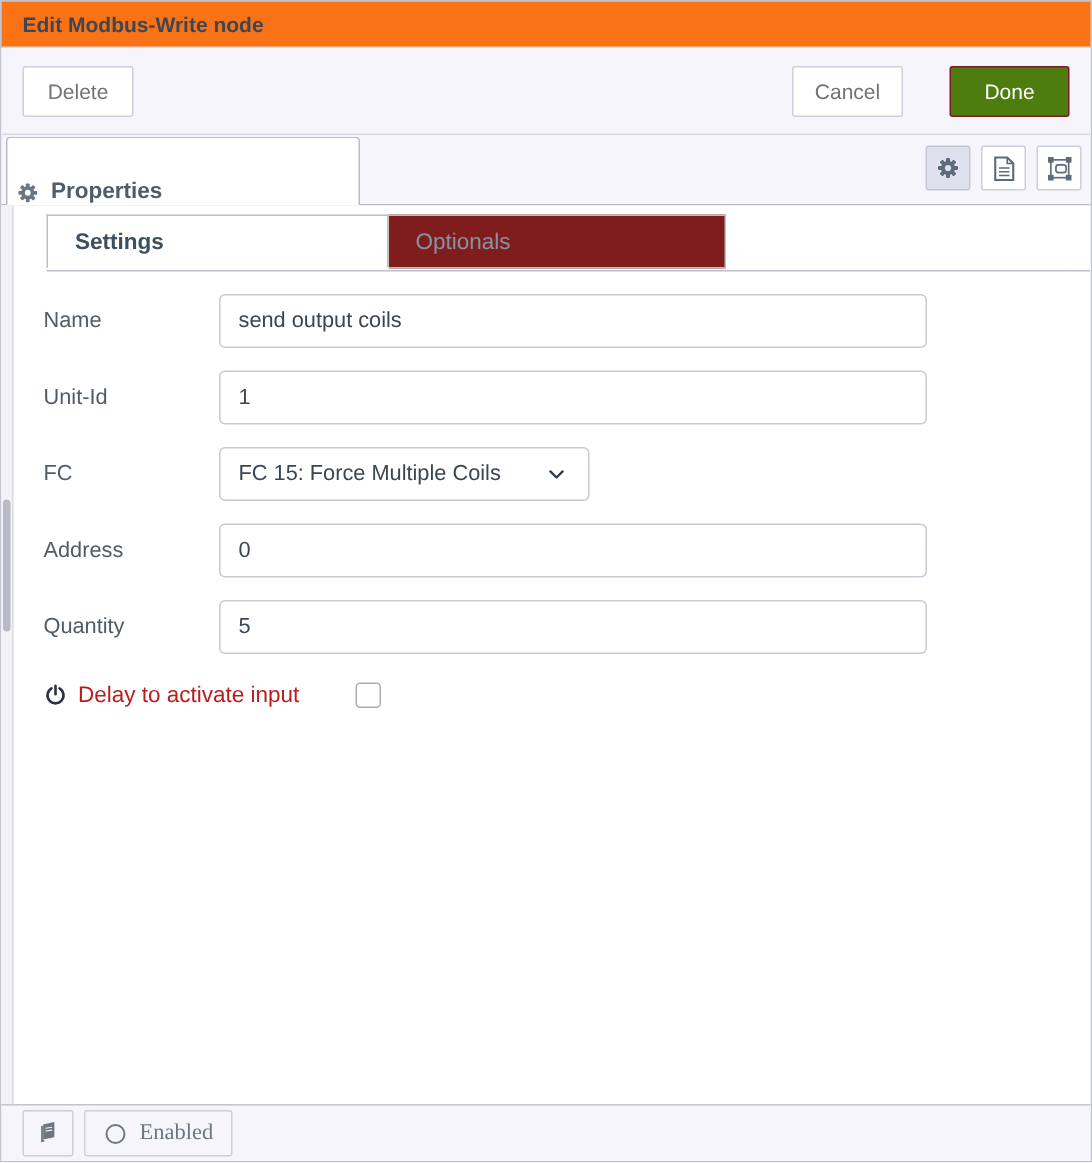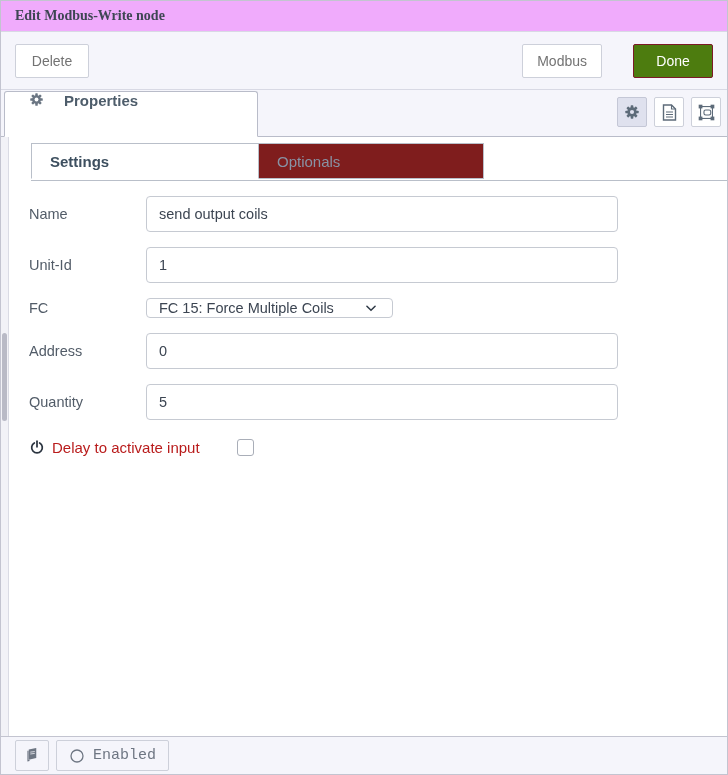--- a/index.html
+++ b/index.html
@@ -1,73 +1,73 @@
 <!DOCTYPE html>
 <html><head>
 <meta charset="utf-8">
 <style>
   html,body{margin:0;padding:0;background:#fff;font-family:"Liberation Sans",sans-serif;}
   .dialog{width:726px;height:773px;border:1px solid #c3c4d0;background:#fff;display:flex;flex-direction:column;position:relative;}
   
-  .dlg-header{height:30px;background:#f0abfc;border-bottom:1px solid #d8d9e4;display:flex;align-items:center;padding:0 14px;flex:0 0 auto;font-family:Liberation Serif, serif;}
+  .dlg-header{height:30px;background:#f97316;border-bottom:1px solid #d8d9e4;display:flex;align-items:center;padding:0 14px;flex:0 0 auto;}
   .dlg-header .title{font-size:14px;font-weight:bold;color:#3e4653;}
   
   .dlg-actions{height:57px;background:#f5f5fb;border-bottom:1px solid #d8d9e4;display:flex;align-items:center;padding:0 14px;flex:0 0 auto;}
   .btn{height:34px;min-width:74px;padding:0 14px;background:#fff;border:1px solid #cdd0da;border-radius:2px;font-size:14px;color:#737373;font-family:inherit;cursor:pointer;}
   .btn.done{background:#4d7c0f;border-color:#7c1a27;color:#fff;margin-left:31px;min-width:80px;}
   .spacer{flex:1;}
   
   .editor-tabstrip{height:46px;background:#f5f5fb;border-bottom:1px solid #b9bcc9;position:relative;flex:0 0 auto;}
-  .editor-tab{position:absolute;left:3px;bottom:-1px;width:228px;height:44px;background:#fff;border:1px solid #b9bcc9;border-bottom:1px solid #fff;border-radius:3px 3px 0 0;display:flex;align-items:flex-start;padding-left:24px;gap:20px;cursor:pointer;}
+  .editor-tab{position:absolute;left:3px;bottom:-1px;width:228px;height:44px;background:#fff;border:1px solid #b9bcc9;border-bottom:1px solid #fff;border-radius:3px 3px 0 0;display:flex;align-items:flex-end;padding-left:6px;gap:8px;cursor:pointer;}
   .editor-tab .lbl{font-size:15px;font-weight:bold;color:#4e5d6b;}
   .strip-buttons{position:absolute;right:6px;top:7px;display:flex;gap:7px;}
   .icon-btn{width:30px;height:30px;background:#fff;border:1px solid #cdd0da;border-radius:2px;display:flex;align-items:center;justify-content:center;padding:0;cursor:pointer;}
   .icon-btn.active{background:#dfe1ee;border-color:#c4c7d6;}
   
   .content{flex:1;background:#fff;position:relative;overflow:hidden;}
   .left-scrollbar{position:absolute;left:0;top:0;bottom:0;width:7px;background:#f2f2f7;border-right:1px solid #dadbe4;}
   .left-scrollbar .thumb{position:absolute;left:1px;top:196px;width:5px;height:88px;background:#b9bac6;border-radius:3px;}
   .inner{padding-left:8px;}
   
   .form-tabs{margin:6px 14px 0 22px;height:37px;border-bottom:1px solid #b9bfc9;display:flex;position:relative;}
   .form-tab{height:36px;border:1px solid #b9bfc9;display:flex;align-items:center;padding-left:18px;box-sizing:border-box;cursor:pointer;}
   .form-tab.active{width:228px;background:#fff;border-bottom:1px solid #fff;margin-bottom:-1px;font-weight:bold;color:#3d4f5f;font-size:15px;z-index:2;}
   .form-tab.inactive{width:225px;background:#7f1d1d;border-left:none;color:#8892a4;font-size:15px;}
   .form-tabs::after{content:"";position:absolute;right:-14px;bottom:-1px;width:14px;border-bottom:1px solid #b9bfc9;}
   
   .form{padding-top:15px;}
   .row{display:flex;align-items:center;margin:0 0 15px 20px;}
   .row label{width:117px;font-size:14.5px;color:#525c68;flex:0 0 auto;}
   .text-input{width:472px;height:36px;box-sizing:border-box;border:1px solid #c6cad2;border-radius:4px;padding:13px 12px;font-size:14.5px;color:#3c4552;font-family:inherit;background:#fff;outline:none;}
-  .select{height:20px;box-sizing:border-box;border:1px solid #c6cad2;border-radius:4px;background:#fff;display:flex;align-items:center;padding:0 14px 0 12px;font-size:14.5px;color:#3c4552;cursor:pointer;justify-content:space-between;}
+  .select{height:36px;box-sizing:border-box;border:1px solid #c6cad2;border-radius:4px;background:#fff;display:flex;align-items:center;padding:0 14px 0 12px;font-size:14.5px;color:#3c4552;cursor:pointer;justify-content:space-between;}
   .select.fc{width:247px;}
   .select.server{width:425px;}
   .sq-btn{width:40px;height:36px;margin-left:11px;background:#fff;border:1px solid #cdd0da;border-radius:3px;display:flex;align-items:center;justify-content:center;padding:0;cursor:pointer;}
   .delay-row{display:flex;align-items:center;margin:16px 0 23px 20px;height:22px;}
   .delay-row .dlabel{font-size:15px;color:#b91c1c;margin-left:7px;}
   .checkbox{width:15px;height:15px;border:1px solid #a9aeb8;border-radius:3px;background:#fff;margin-left:37px;cursor:pointer;}
   
   .dlg-footer{height:37px;background:#f5f5fb;border-top:1px solid #c3c4d0;display:flex;align-items:center;padding:0 14px;gap:7px;flex:0 0 auto;}
-  .foot-btn{height:31px;background:#f5f5fb;border:1px solid #cdd0da;border-radius:2px;display:flex;align-items:center;justify-content:center;padding:0 12px;gap:8px;font-size:15px;color:#6e7683;font-family:Liberation Mono, monospace;cursor:pointer;}
+  .foot-btn{height:31px;background:#f5f5fb;border:1px solid #cdd0da;border-radius:2px;display:flex;align-items:center;justify-content:center;padding:0 12px;gap:8px;font-size:15px;color:#6e7683;font-family:Liberation Serif, serif;cursor:pointer;}
   .foot-btn.square{width:34px;padding:0;}
   svg{display:block;}
 </style>
 </head>
 <body>
 
 <div class="dialog">
 
   <div class="dlg-header">
     <span class="title">Edit Modbus-Write node</span>
   </div>
 
   <div class="dlg-actions">
     <button class="btn">Delete</button>
     <div class="spacer"></div>
-    <button class="btn">Modbus</button>
+    <button class="btn">Cancel</button>
     <button class="btn done">Done</button>
   </div>
 
   <div class="editor-tabstrip">
     <div class="editor-tab">
       <span>
         <svg width="15" height="15" viewBox="0 0 24 24" fill="#6b7683">
           <rect x="10" y="2" width="4" height="20" rx="1"></rect>
           <rect x="10" y="2" width="4" height="20" rx="1" transform="rotate(45 12 12)"></rect>
           <rect x="10" y="2" width="4" height="20" rx="1" transform="rotate(90 12 12)"></rect>

